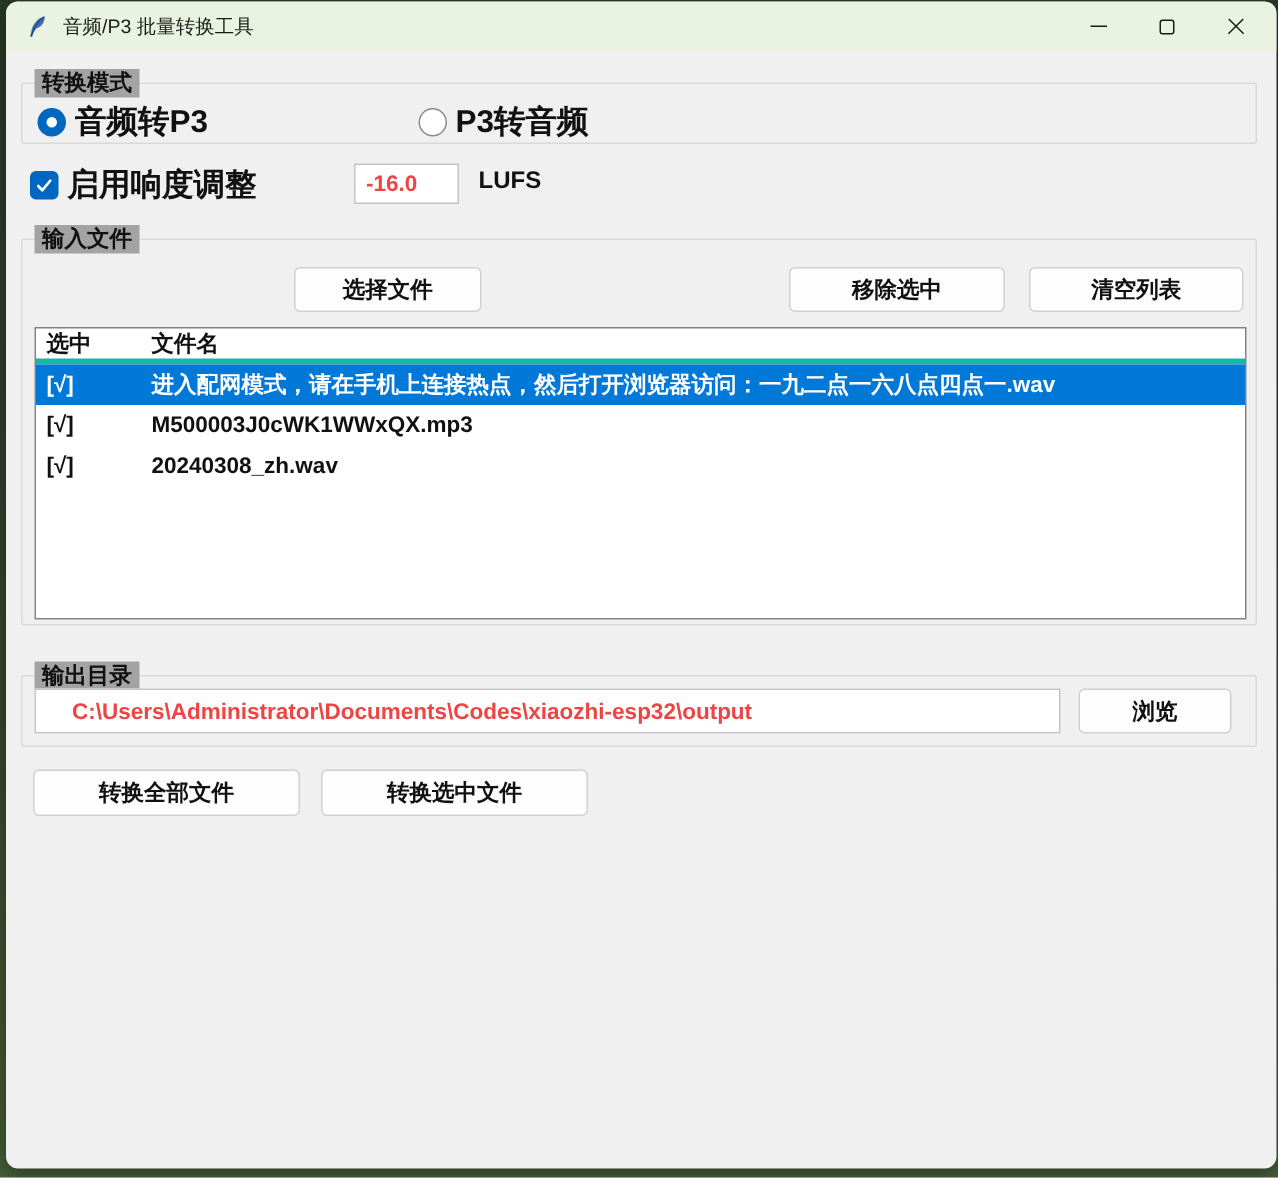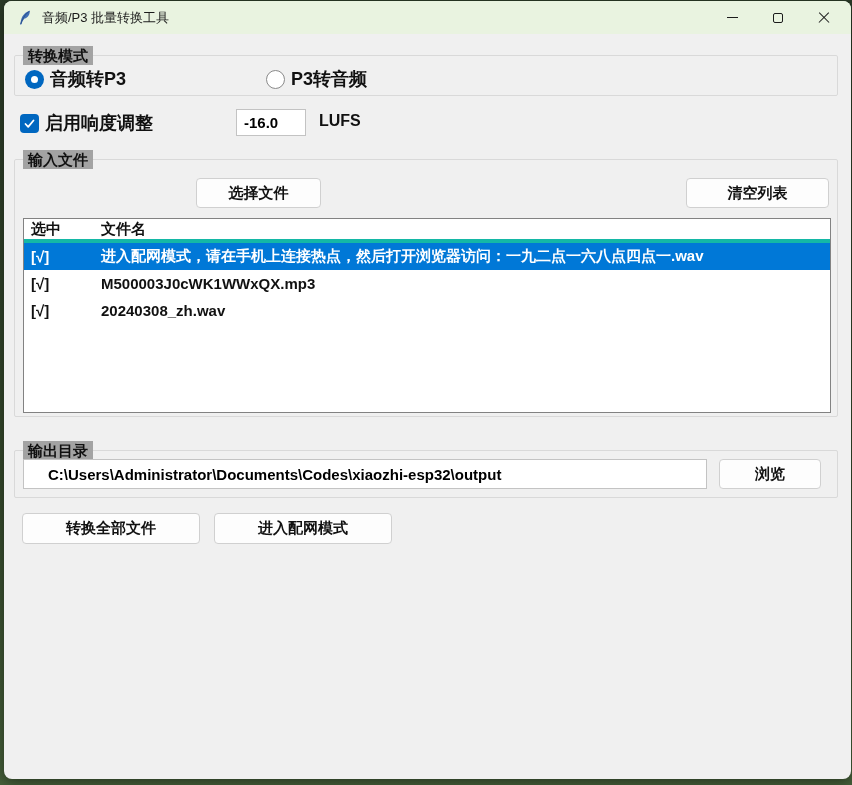--- a/index.html
+++ b/index.html
@@ -37,26 +37,26 @@
   }
   
   .radio-row { position: absolute; top: 11px; left: 10px; display: flex; align-items: center; }
   .radio { width: 19px; height: 19px; border-radius: 50%; flex: 0 0 auto; position: relative; }
   .radio.on { background: #0067c0; }
   .radio.on::after {
     content: ""; position: absolute; left: 6px; top: 6px; width: 7px; height: 7px;
     border-radius: 50%; background: #fff;
   }
   .radio.off { background: #fff; border: 1px solid #8a8a8a; }
-  .ctl-label { font-weight: bold; font-size: 18px; color: #111; margin-left: 6px; }
+  .ctl-label { font-weight: bold; font-size: 21px; color: #111; margin-left: 6px; }
   .checkbox-row { position: absolute; top: 108px; left: 16px; right: 14px; height: 28px; display: flex; align-items: center; }
   .checkbox { width: 19px; height: 19px; border-radius: 4px; background: #0067c0; display: flex; align-items: center; justify-content: center; }
   .entry {
     background: #fff; border: 1px solid #c3c3c3; font-weight: bold; font-size: 15px;
-    color: #000000; display: flex; align-items: center; padding-left: 7px; overflow: hidden; white-space: nowrap;
+    color: #ef4444; display: flex; align-items: center; padding-left: 7px; overflow: hidden; white-space: nowrap;
   }
   .lufs-entry { position: absolute; left: 216px; top: 0px; width: 70px; height: 27px; }
   .lufs-unit { position: absolute; left: 299px; top: 3px; font-weight: bold; font-size: 16px; color: #111; }
   .btn {
     background: #fdfdfd; border: 1px solid #d0d0d0; border-radius: 4px;
     font-weight: bold; font-size: 15px; color: #111; font-family: inherit;
     display: flex; align-items: center; justify-content: center; position: absolute;
   }
   
   .file-table {
@@ -119,20 +119,21 @@
       </svg>
     </div>
     <div class="ctl-label">启用响度调整</div>
     <div class="entry lufs-entry">-16.0</div>
     <div class="lufs-unit">LUFS</div>
   </div>
 
   <div class="group" style="left:10px; top:158px; width:824px; height:258px;">
     <div class="group-label">输入文件</div>
     <div class="btn" style="left:181px; top:18px; width:125px; height:30px;">选择文件</div>
+    <div class="btn" style="left:511px; top:18px; width:144px; height:30px;">移除选中</div>
     <div class="btn" style="left:671px; top:18px; width:143px; height:30px;">清空列表</div>
 
     <div class="file-table">
       <div class="ft-header">
         <span class="ft-col1">选中</span>
         <span class="ft-col2">文件名</span>
       </div>
       <div class="ft-row selected">
         <span class="ft-col1">[√]</span>
         <span class="ft-col2">进入配网模式，请在手机上连接热点，然后打开浏览器访问：一九二点一六八点四点一.wav</span>
@@ -148,16 +149,16 @@
     </div>
   </div>
 
   <div class="group" style="left:10px; top:449px; width:824px; height:48px;">
     <div class="group-label">输出目录</div>
     <div class="entry out-entry">C:\Users\Administrator\Documents\Codes\xiaozhi-esp32\output</div>
     <div class="btn" style="left:704px; top:8px; width:102px; height:30px;">浏览</div>
   </div>
 
   <div class="btn" style="left:18px; top:512px; width:178px; height:31px;">转换全部文件</div>
-  <div class="btn" style="left:210px; top:512px; width:178px; height:31px;">进入配网模式</div>
+  <div class="btn" style="left:210px; top:512px; width:178px; height:31px;">转换选中文件</div>
 
 
 </div>
 
 </body></html>

